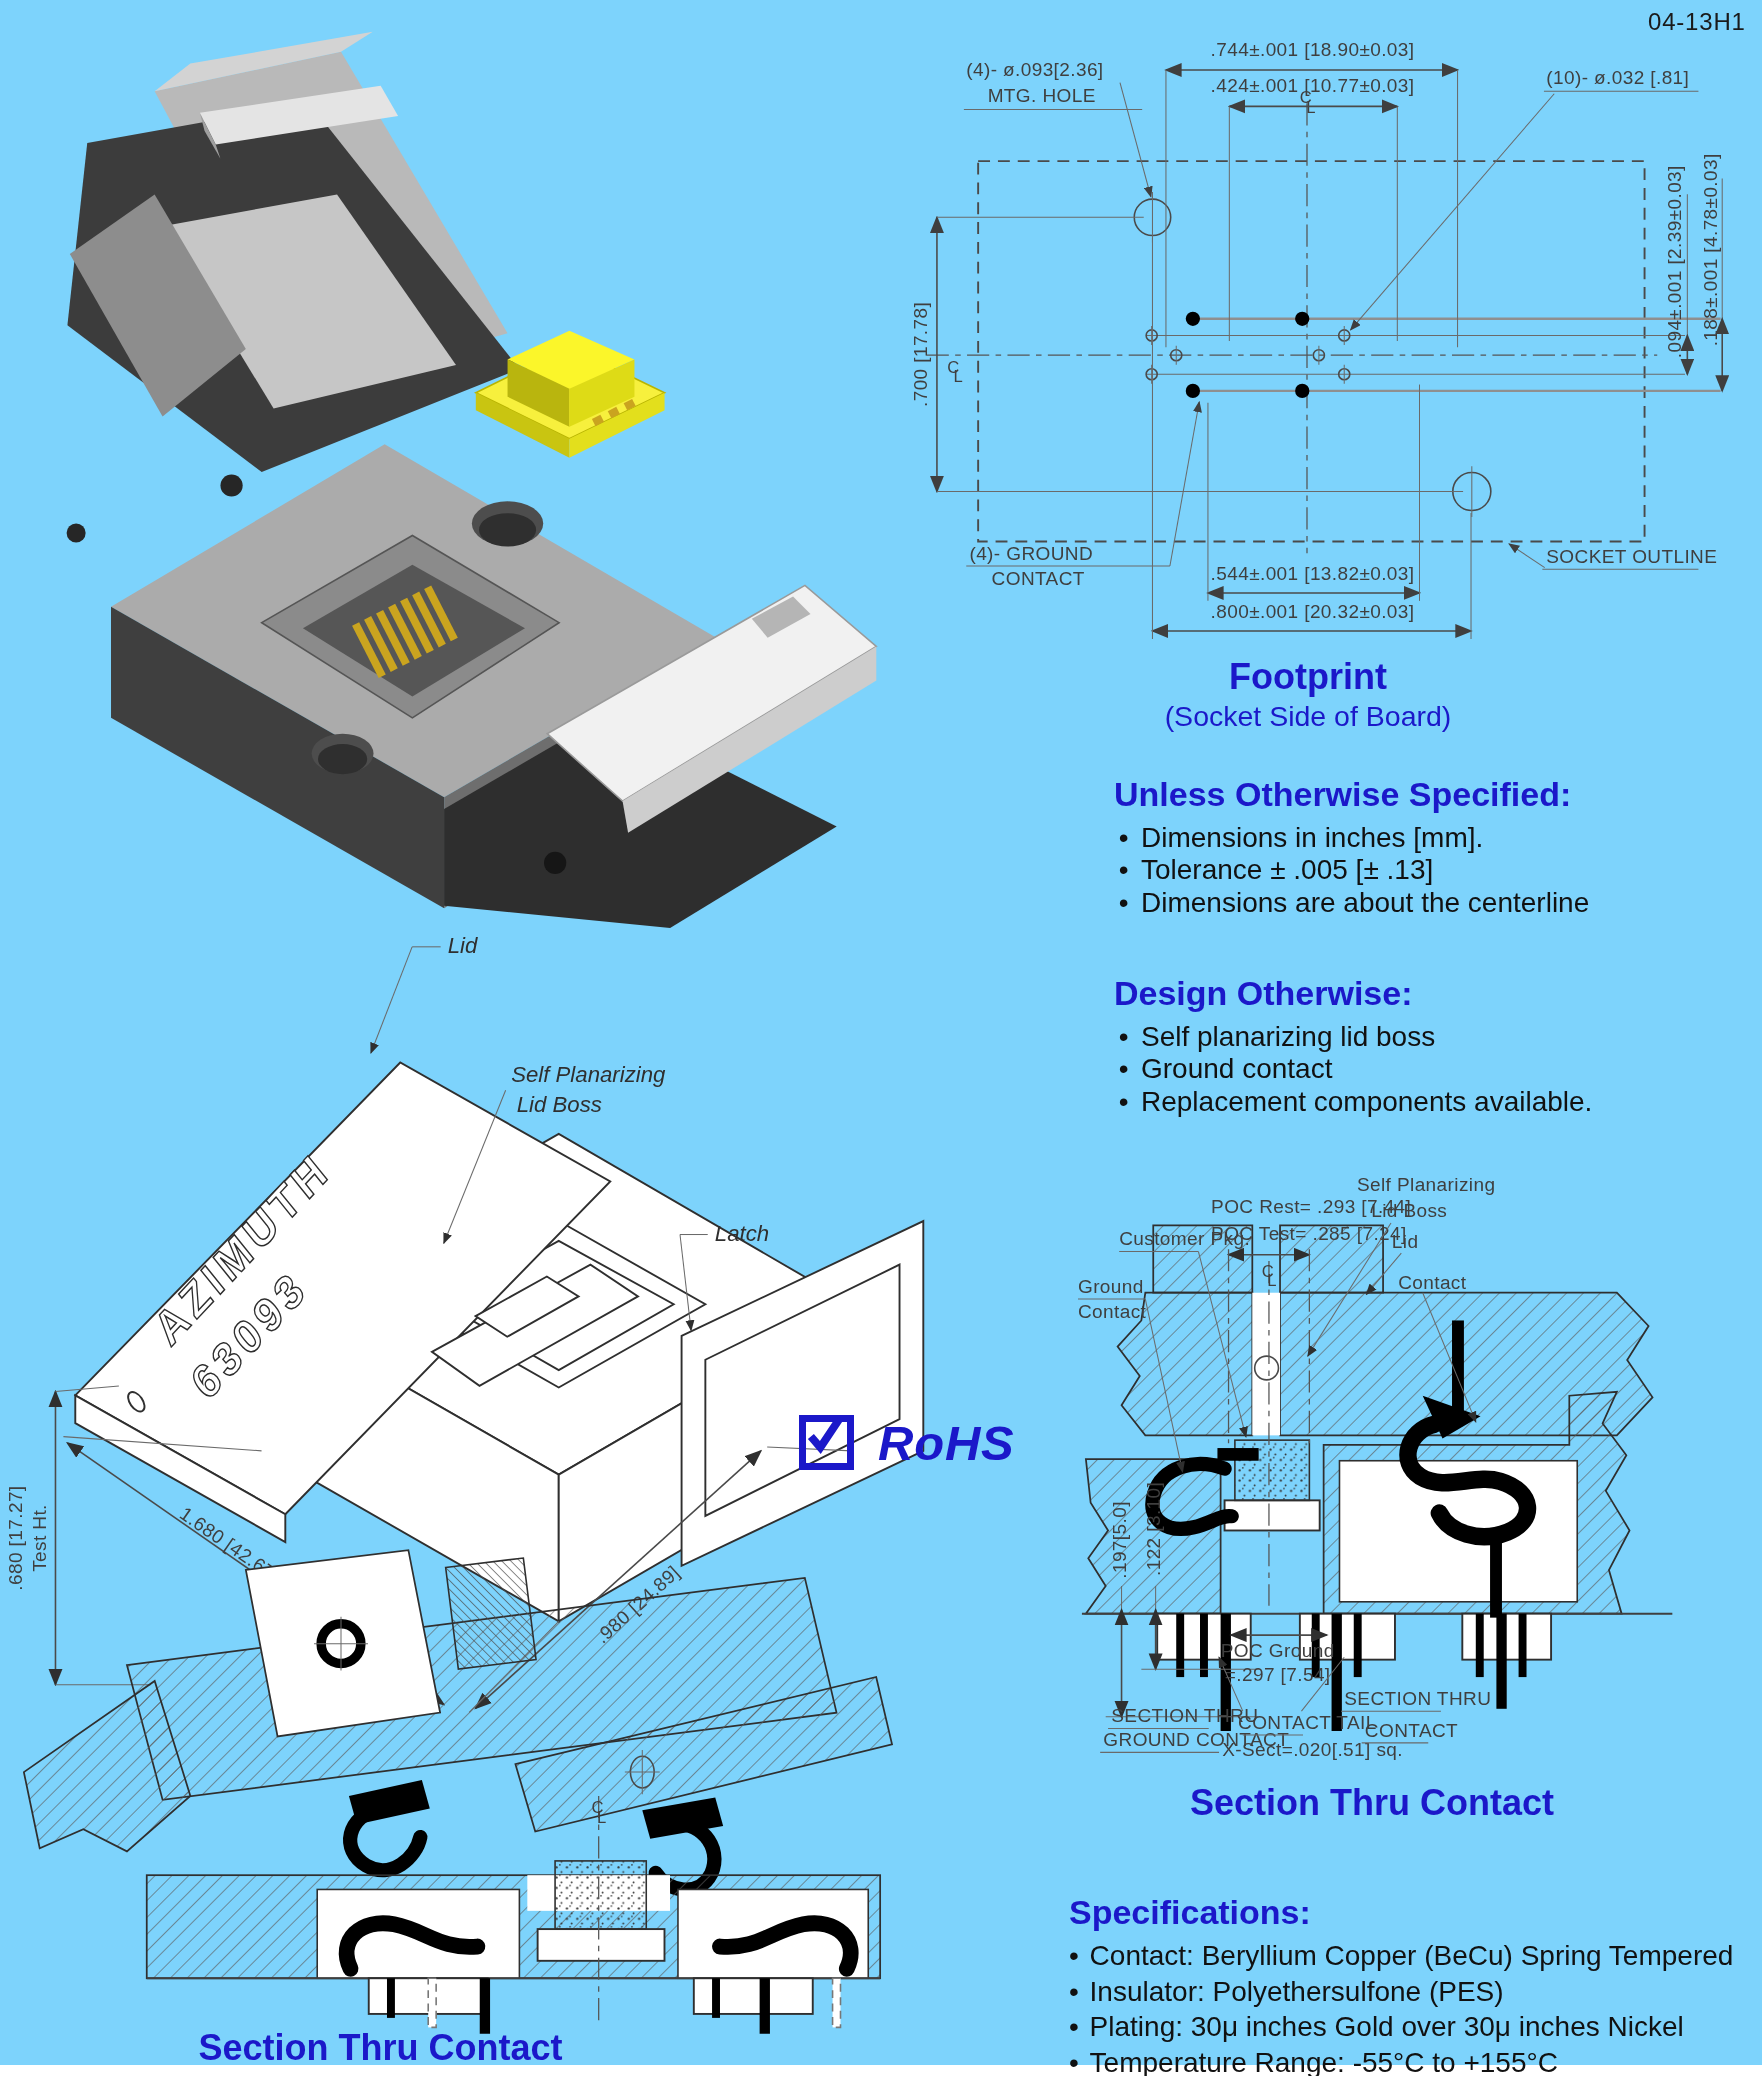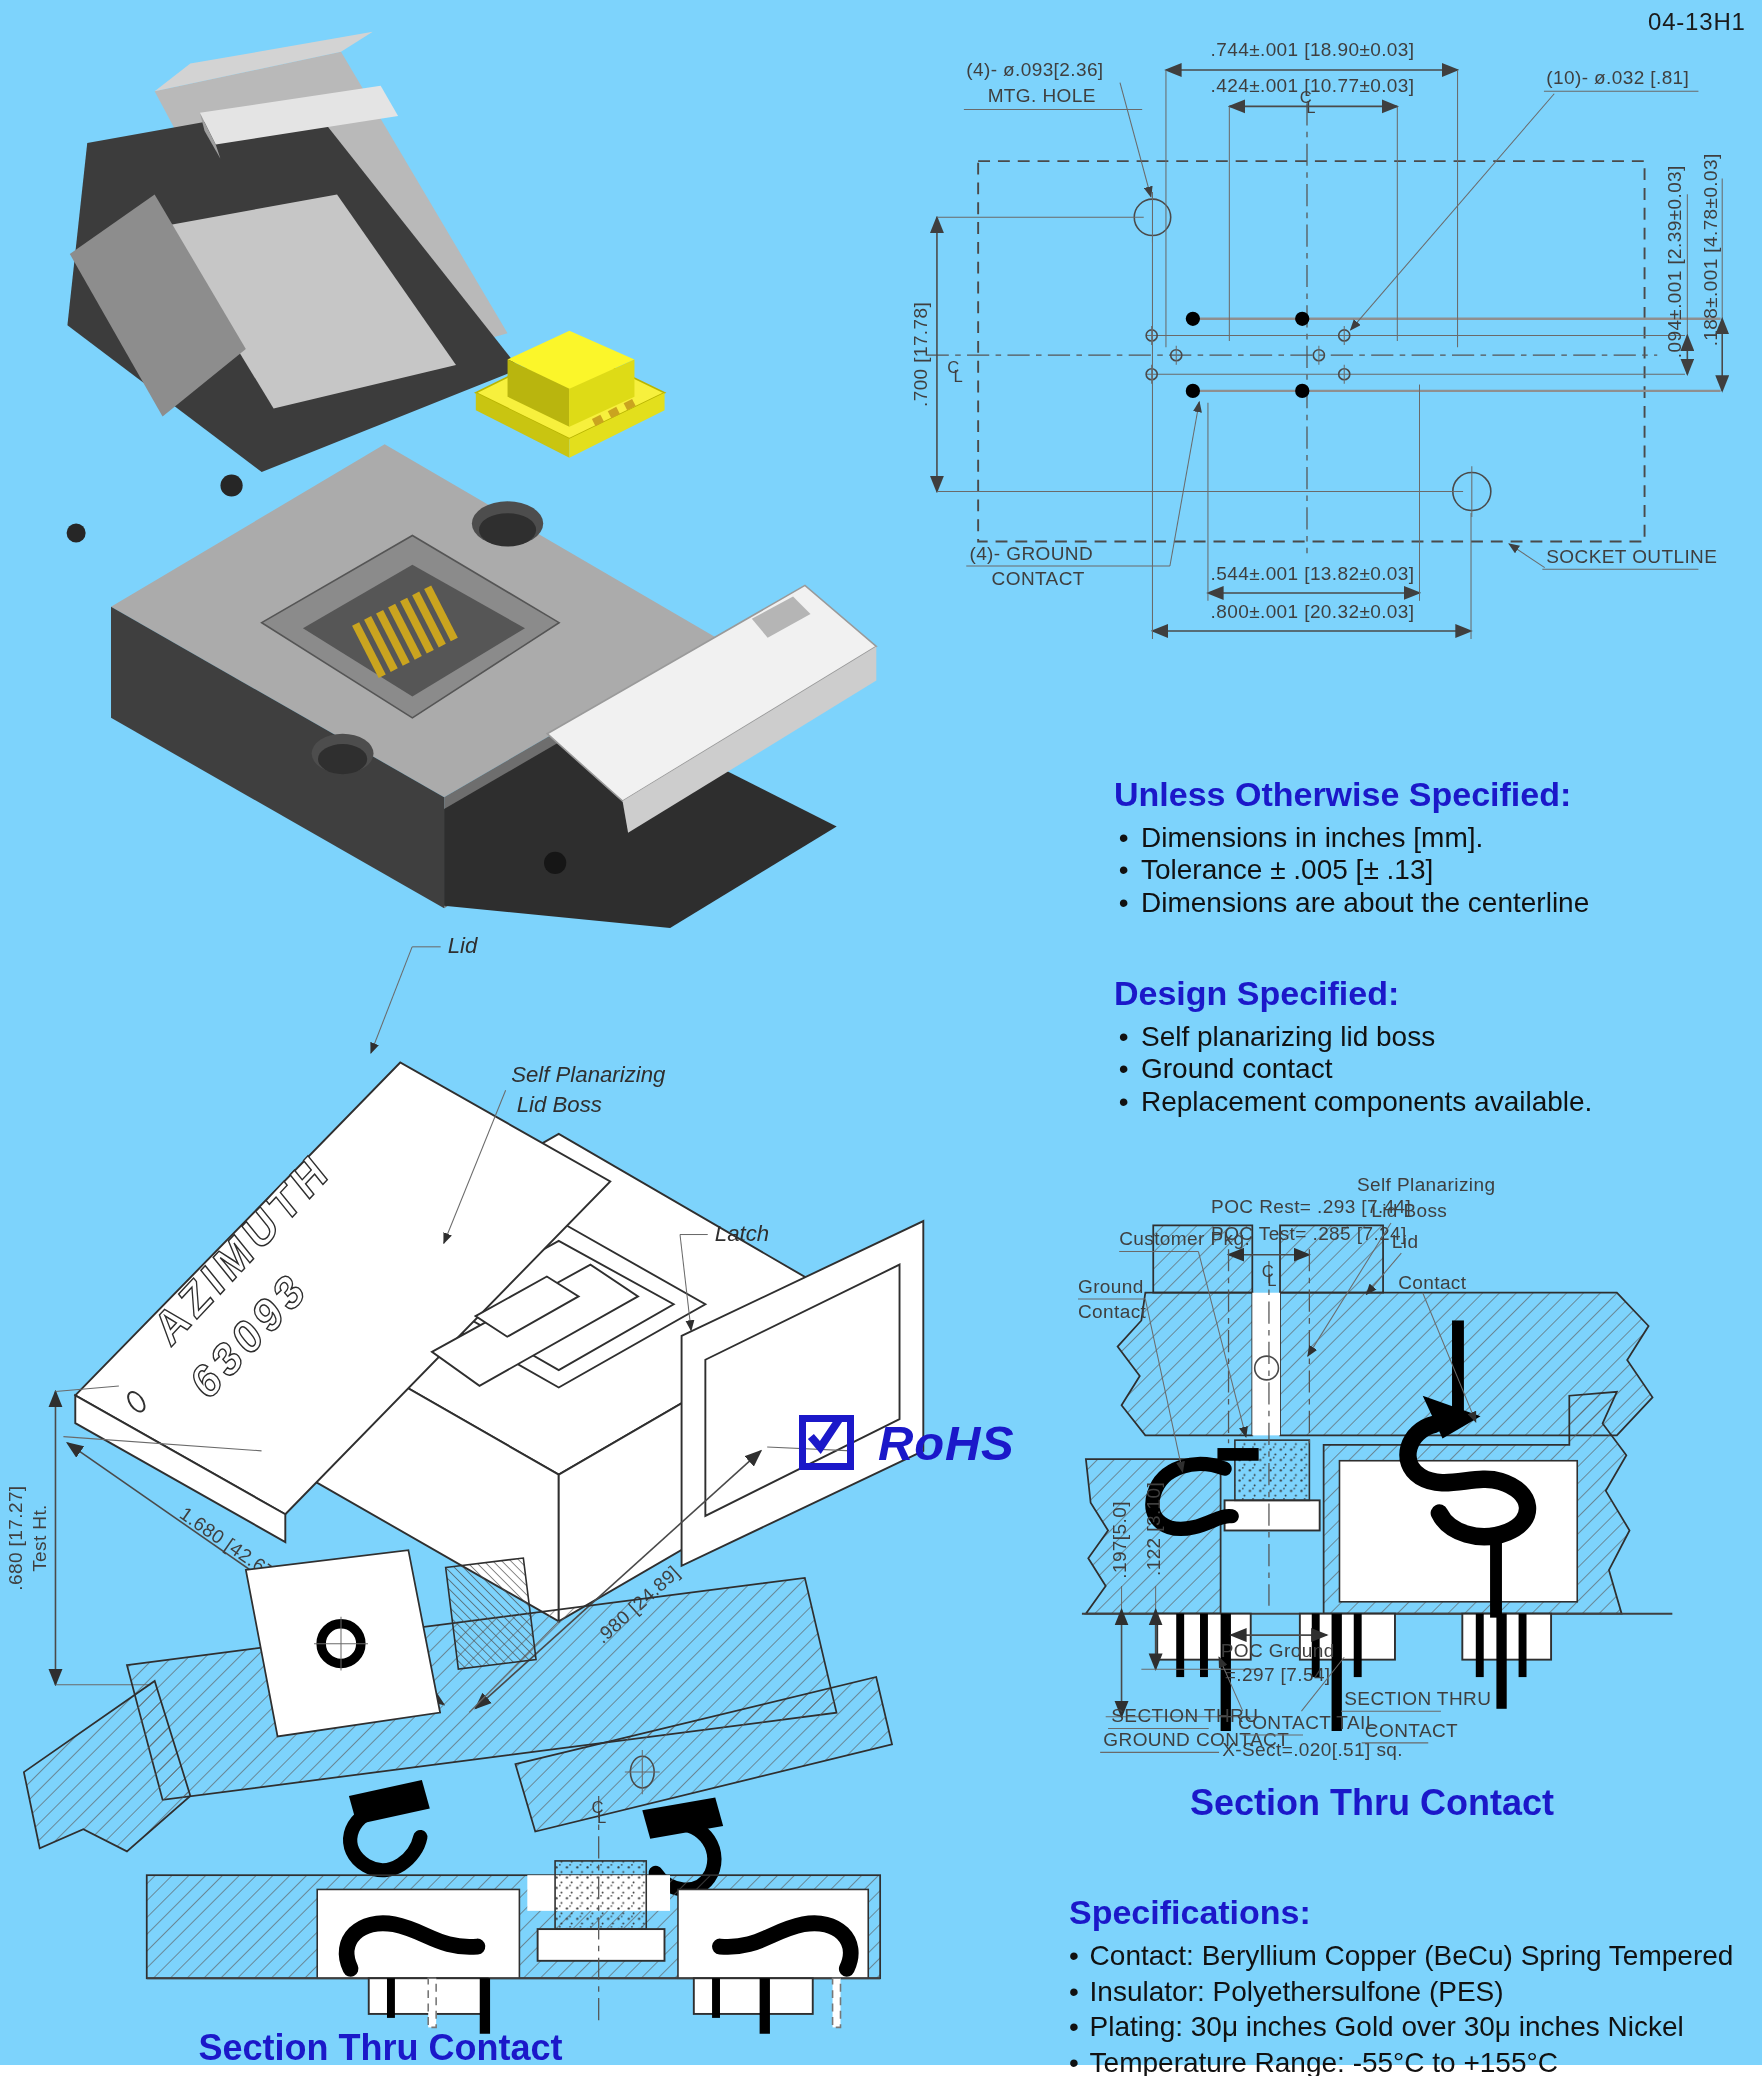--- a/index.html
+++ b/index.html
@@ -225,32 +225,36 @@
       <line x1="68" y1="684" x2="325" y2="684" class="thin"></line>
       <line x1="325" y1="684" x2="362" y2="477" class="thin" marker-end="url(#fpA)"></line>
     </g>
     <g>
       <text x="800" y="680" class="cad">SOCKET  OUTLINE</text>
       <line x1="795" y1="688" x2="992" y2="688" class="thin"></line>
       <line x1="798" y1="686" x2="753" y2="656" class="thin" marker-end="url(#fpA)"></line>
     </g>
   </svg>
 
+  <div class="abs" style="left:1110px;top:656px;width:396px;">
+    <div class="cap-main">Footprint</div>
+    <div class="cap-sub">(Socket Side of Board)</div>
+  </div>
 
   <div class="abs" style="left:1114px;top:775px;width:626px;">
     <div class="h-blue">Unless Otherwise Specified:</div>
     <ul class="blist">
       <li>Dimensions in inches [mm].</li>
       <li>Tolerance ± .005 [± .13]</li>
       <li>Dimensions are about the centerline</li>
     </ul>
   </div>
 
   <div class="abs" style="left:1114px;top:974px;width:626px;">
-    <div class="h-blue">Design  Specified:</div>
+    <div class="h-blue">Design  Otherwise:</div>
     <ul class="blist">
       <li>Self planarizing lid boss</li>
       <li>Ground contact</li>
       <li>Replacement components available.</li>
     </ul>
   </div>
 
   <svg class="abs" style="left:0;top:904px;" width="1062" height="856" viewBox="0 0 1340 1080">
     <defs>
       <marker id="isoA" viewBox="0 0 10 8" refX="9" refY="4" markerWidth="11" markerHeight="9" orient="auto-start-reverse">

